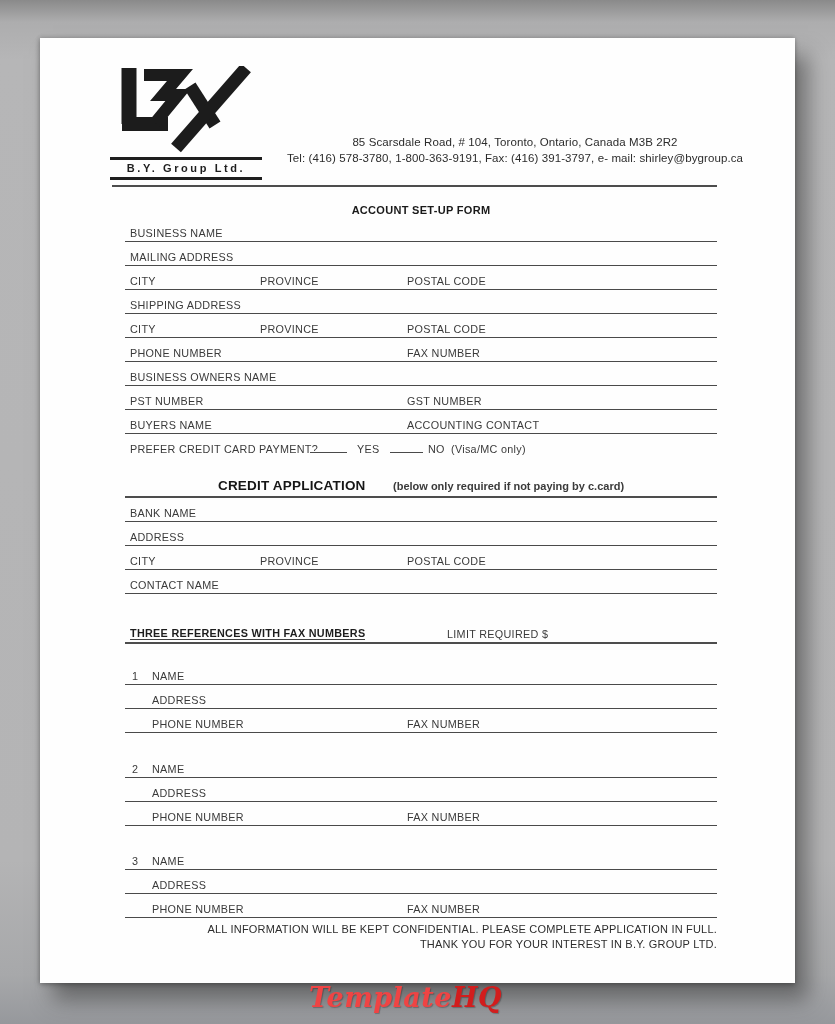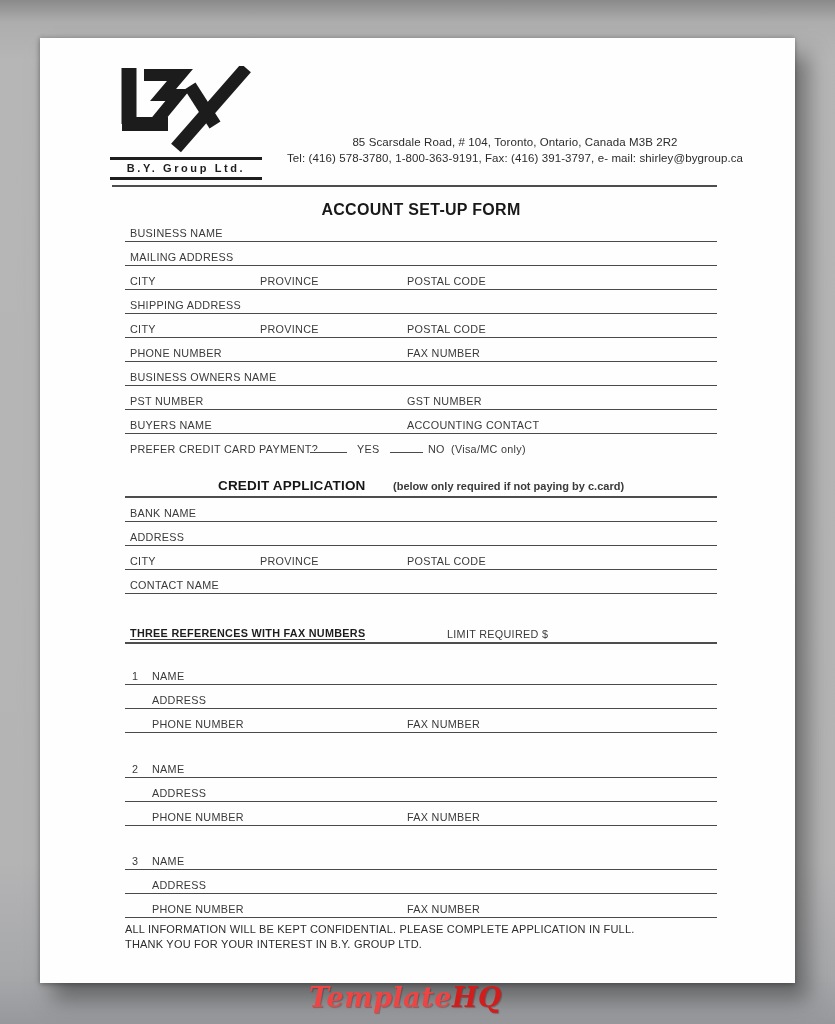--- a/index.html
+++ b/index.html
@@ -20,35 +20,35 @@
     padding:2px 0 3px;font-weight:bold;font-size:11px;letter-spacing:2.6px;
     text-align:center;color:#1e1e1e;white-space:nowrap;
   }
   .address{
     position:absolute;left:230px;top:96px;width:490px;text-align:center;
     font-size:11.5px;line-height:16px;color:#2c2c2c;letter-spacing:.1px;
   }
   .head-rule{position:absolute;left:72px;top:147px;width:605px;height:0;border-top:2px solid #4d4d4d;}
   
   .formbox{position:absolute;left:85px;top:147px;width:592px;}
-  .form-title{margin:17px 0 0 0;text-align:center;font-size:16px;font-weight:bold;color:#191919;letter-spacing:.3px;line-height:16px;}
+  .form-title{margin:17px 0 0 0;text-align:center;font-size:11px;font-weight:bold;color:#191919;letter-spacing:.3px;line-height:16px;}
   .frow{position:relative;height:23px;border-bottom:1.6px solid #4a4a4a;}
   .frow.noline{border-bottom:none;}
   .flabel{position:absolute;bottom:2px;font-size:10.8px;color:#3a3a3a;letter-spacing:.3px;white-space:nowrap;text-align:center;}
   .fnum{position:absolute;bottom:2px;left:7px;font-size:10.8px;color:#3a3a3a;}
   .blank{position:absolute;bottom:4px;height:0;border-bottom:1.4px solid #4a4a4a;}
   .section-head{position:relative;height:20px;margin-top:19px;border-bottom:2px solid #4d4d4d;text-align:center;white-space:nowrap;}
   .section-head .hd{font-size:13.5px;font-weight:bold;color:#161616;letter-spacing:.2px;}
   .section-head .hd-note{font-size:11px;color:#3a3a3a;margin-left:23px;font-weight:bold;}
   .refs-head{position:relative;height:23px;margin-top:25px;border-bottom:2px solid #4d4d4d;}
   .refs-head .bold-label{font-weight:bold;color:#1d1d1d;border-bottom:1.6px solid #3f3f3f;padding-bottom:0;}
   .ref-block{margin-top:20px;}
   .ref-block:nth-of-type(1){margin-top:17px;}
   .ref-block:nth-of-type(2){margin-top:21px;}
-  .doc-footer{margin-top:4px;text-align:left;font-size:11px;line-height:14.5px;color:#2d2d2d;letter-spacing:.2px;}
+  .doc-footer{margin-top:4px;text-align:right;font-size:11px;line-height:14.5px;color:#2d2d2d;letter-spacing:.2px;}
   
   .watermark{
     position:absolute;left:0;top:982px;width:100%;text-align:center;
     font-family:"DejaVu Serif",serif;font-weight:bold;font-style:italic;
     font-size:27px;letter-spacing:.5px;transform:translateX(-12px);
     text-shadow:1px 1px 1px rgba(0,0,0,.25);
   }
   .wm-blue{color:#ef4444;}
   .wm-red{color:#d21d1d;}
 </style>

